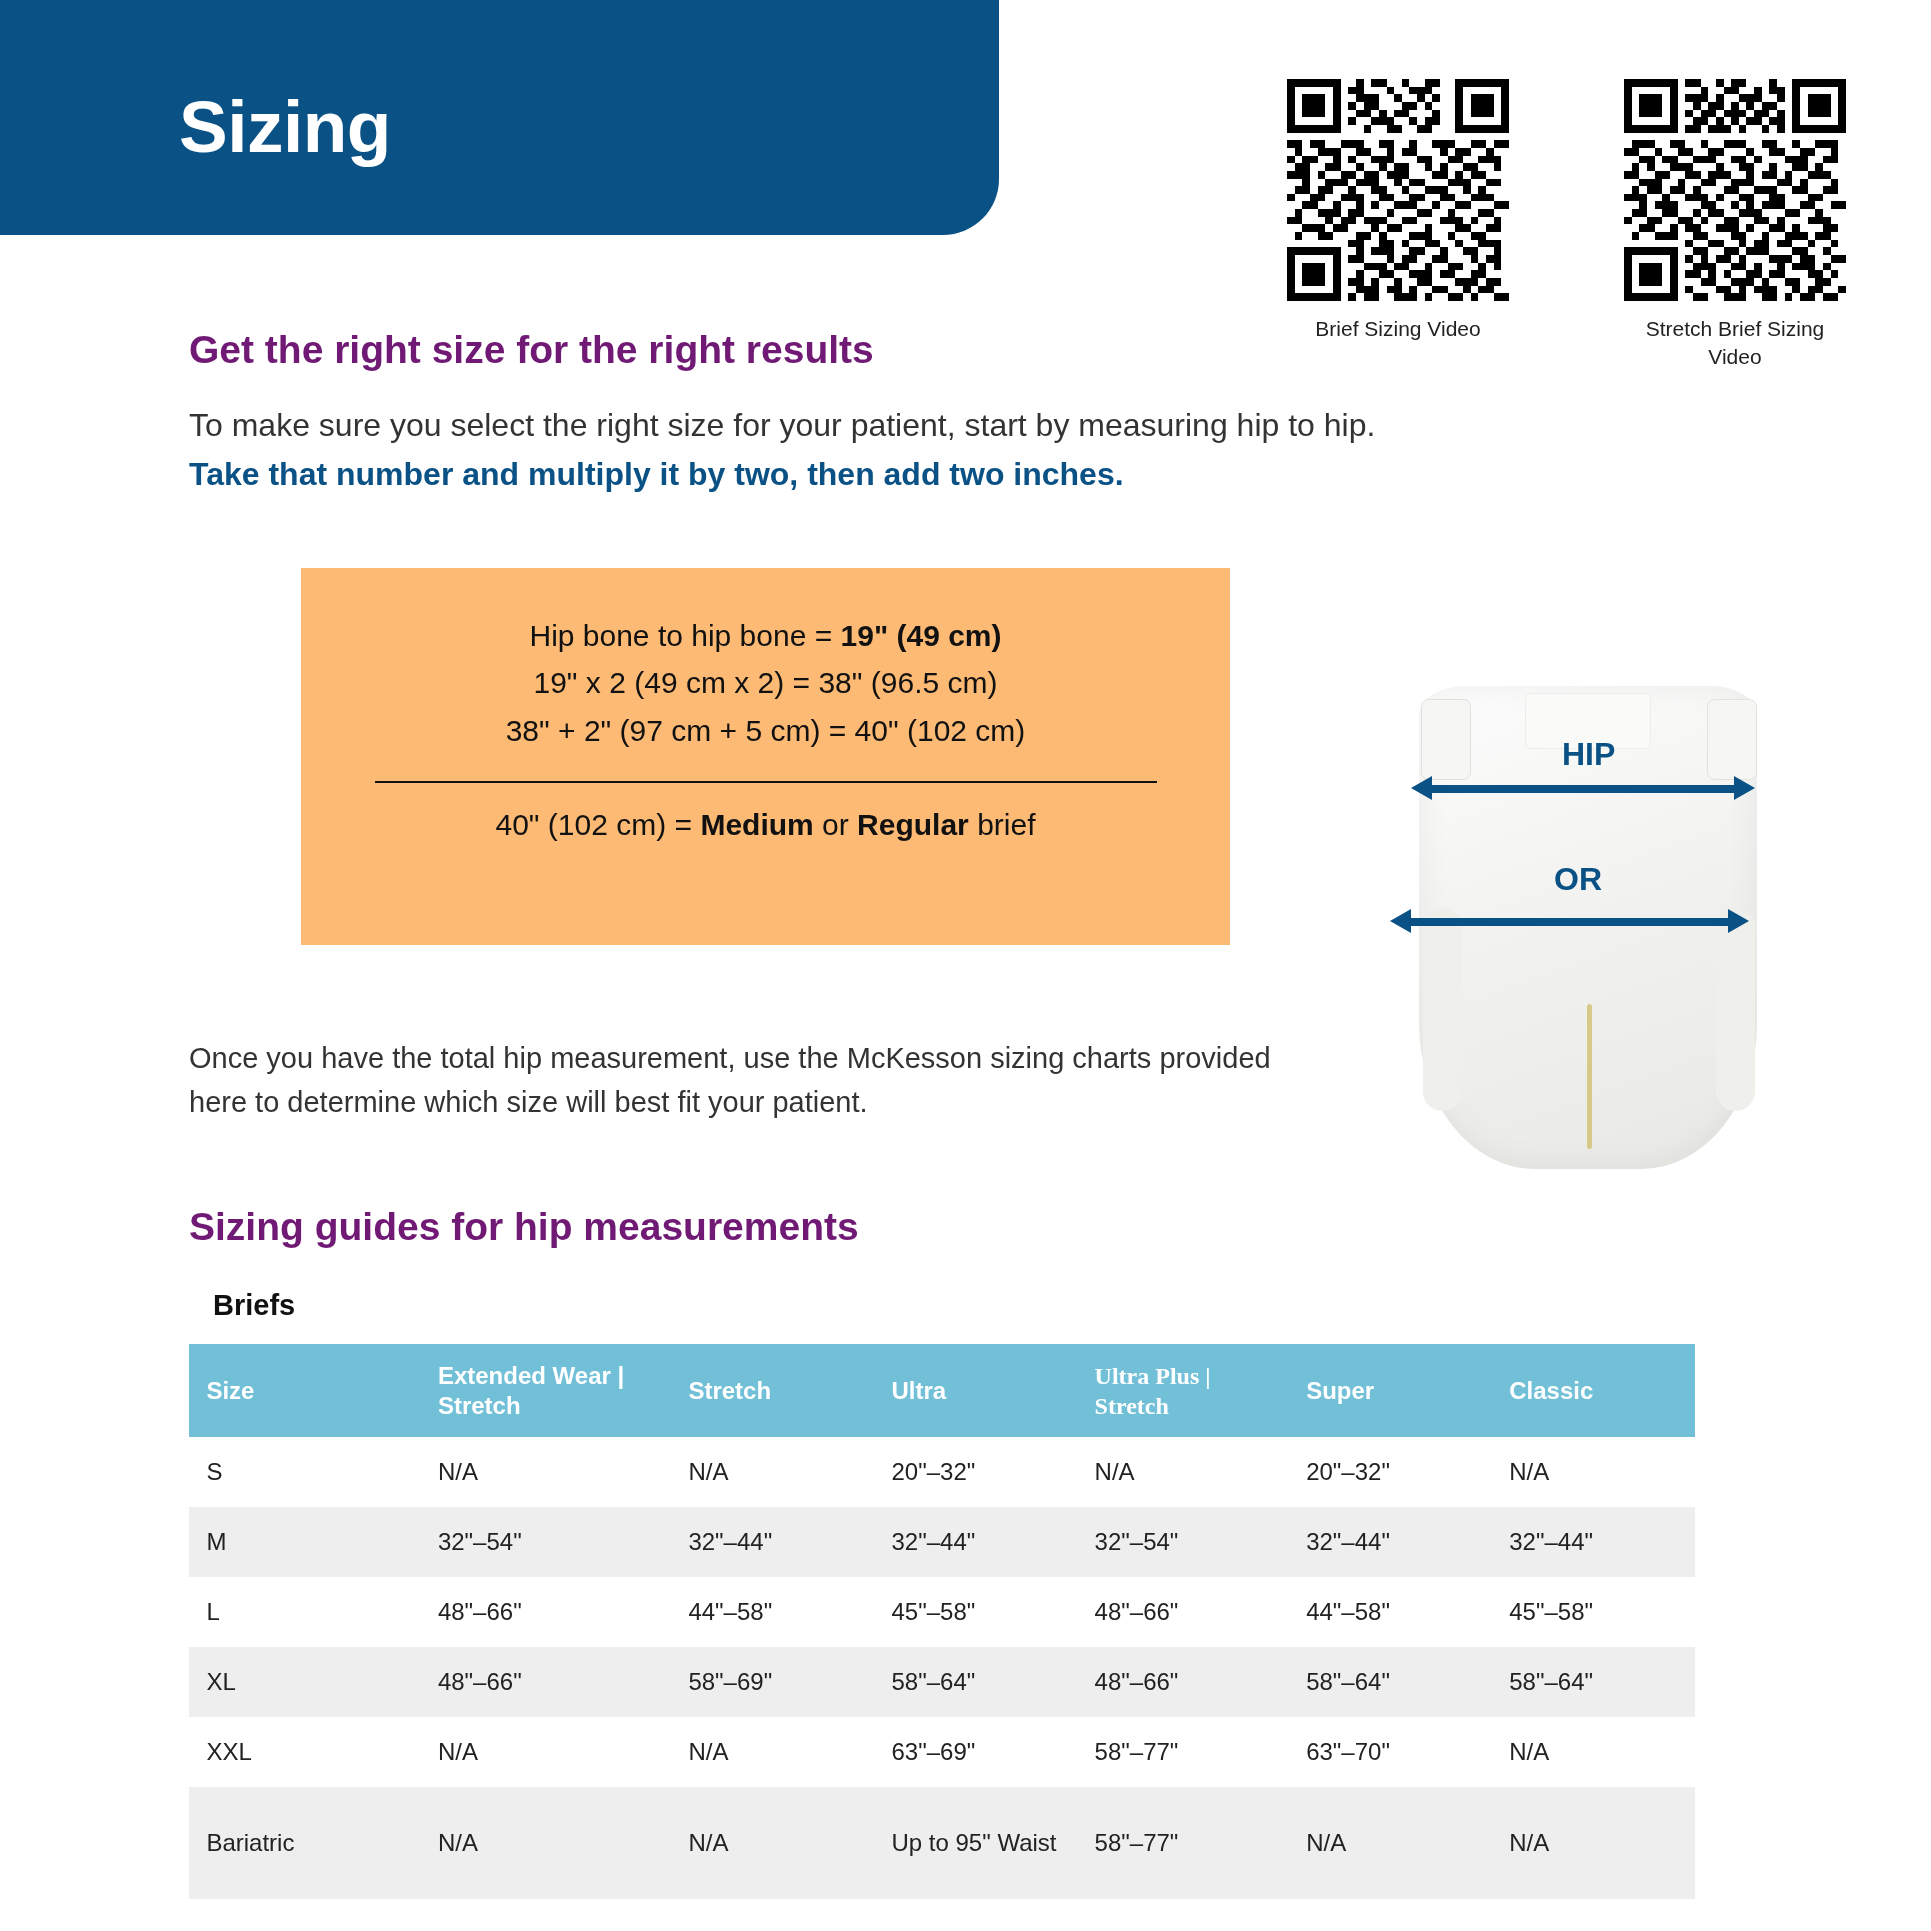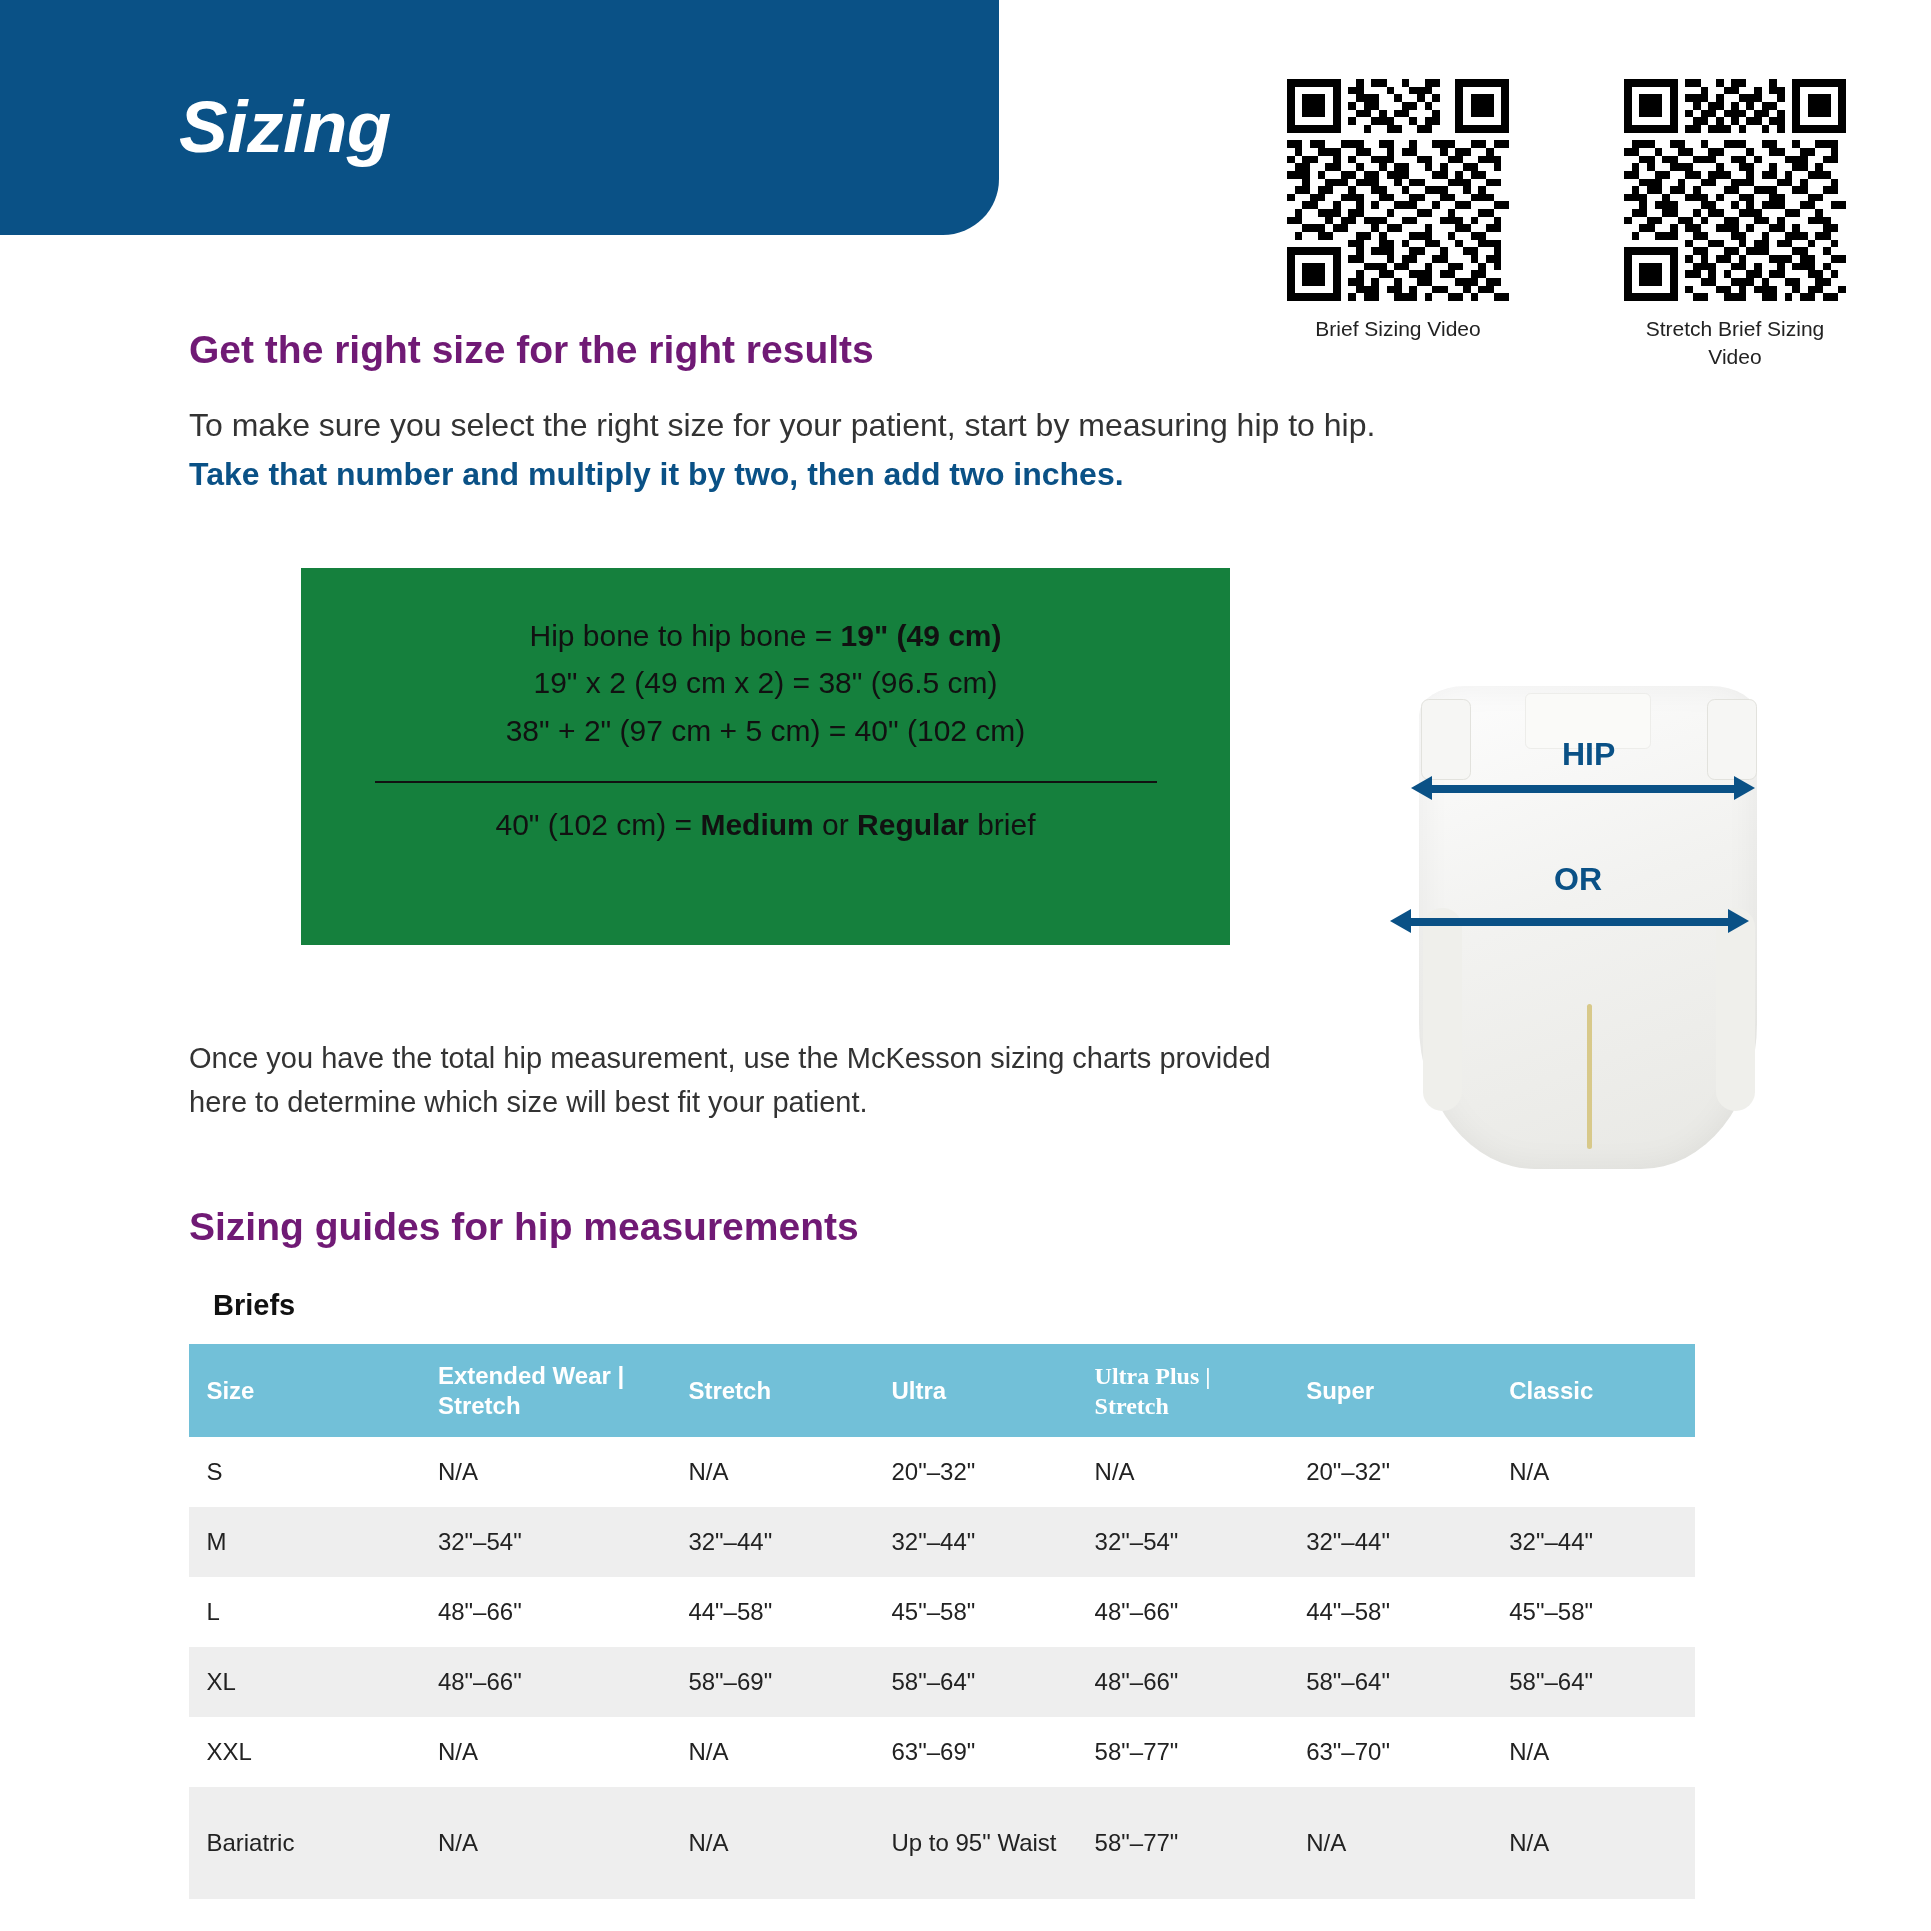--- a/index.html
+++ b/index.html
@@ -27,21 +27,20 @@
     border-bottom-right-radius: 56px;
   }
   .header-title {
     position: absolute;
     left: 179px;
     top: 85px;
     font-size: 73px;
     font-weight: bold;
     color: #ffffff;
     letter-spacing: -0.5px;
-    font-style: italic;
   }
 
   
   .qr-block {
     position: absolute;
     text-align: center;
   }
   .qr-1 { left: 1287px; top: 79px; width: 222px; }
   .qr-2 { left: 1624px; top: 79px; width: 222px; }
   .qr-img {
@@ -75,21 +74,21 @@
   }
   .intro-para b { color: #0a5186; font-weight: bold; }
 
   
   .formula-box {
     position: absolute;
     left: 301px;
     top: 568px;
     width: 929px;
     height: 377px;
-    background: #15803d;
+    background: #fdba74;
     text-align: center;
     padding-top: 44px;
   }
   .formula-line {
     font-size: 30px;
     color: #111;
     line-height: 1.58;
     font-weight: 500;
   }
   .formula-line b { font-weight: bold; }

